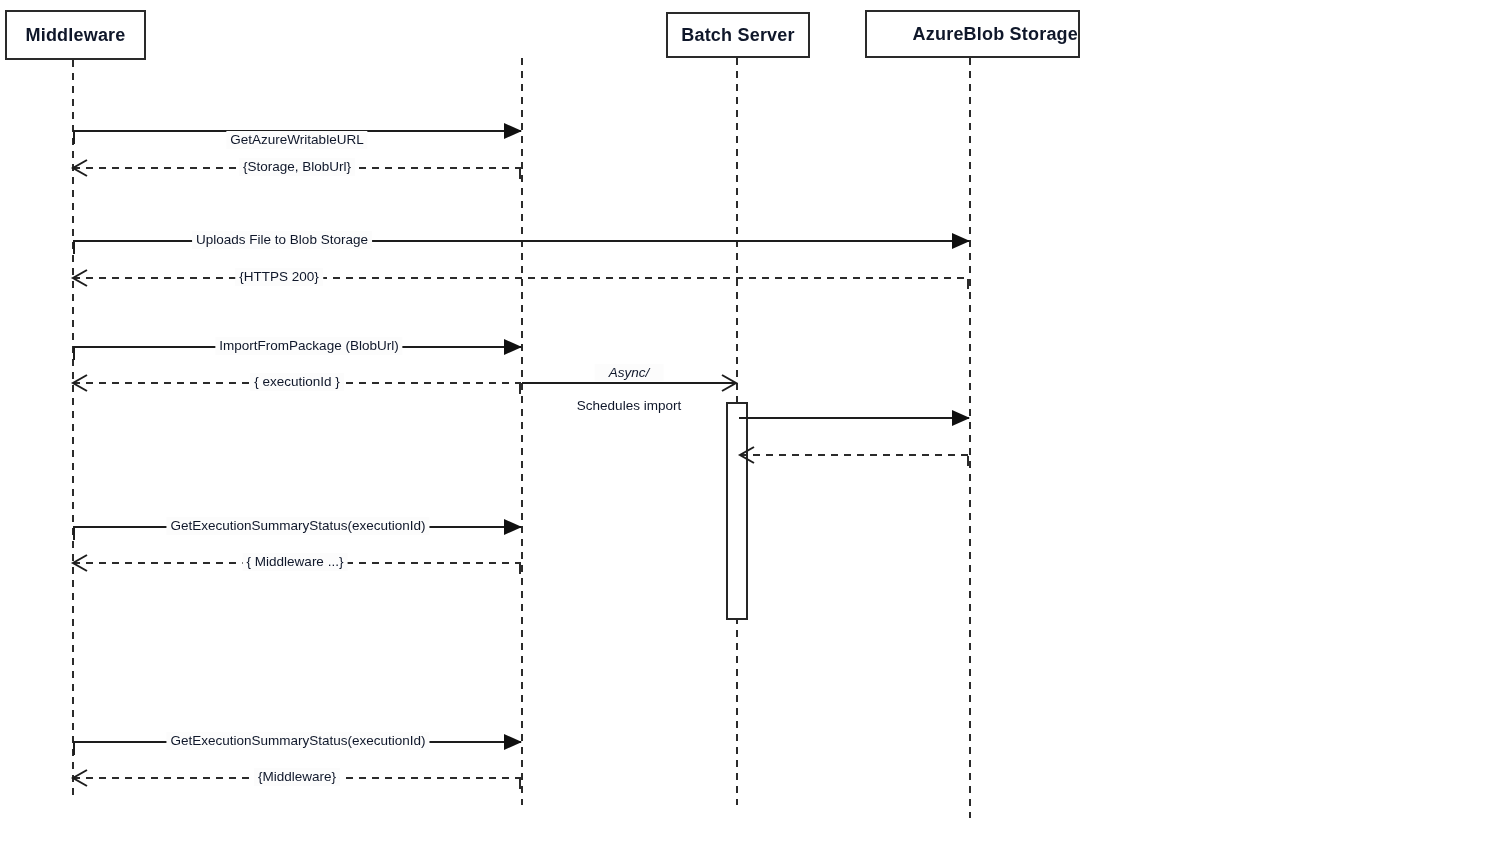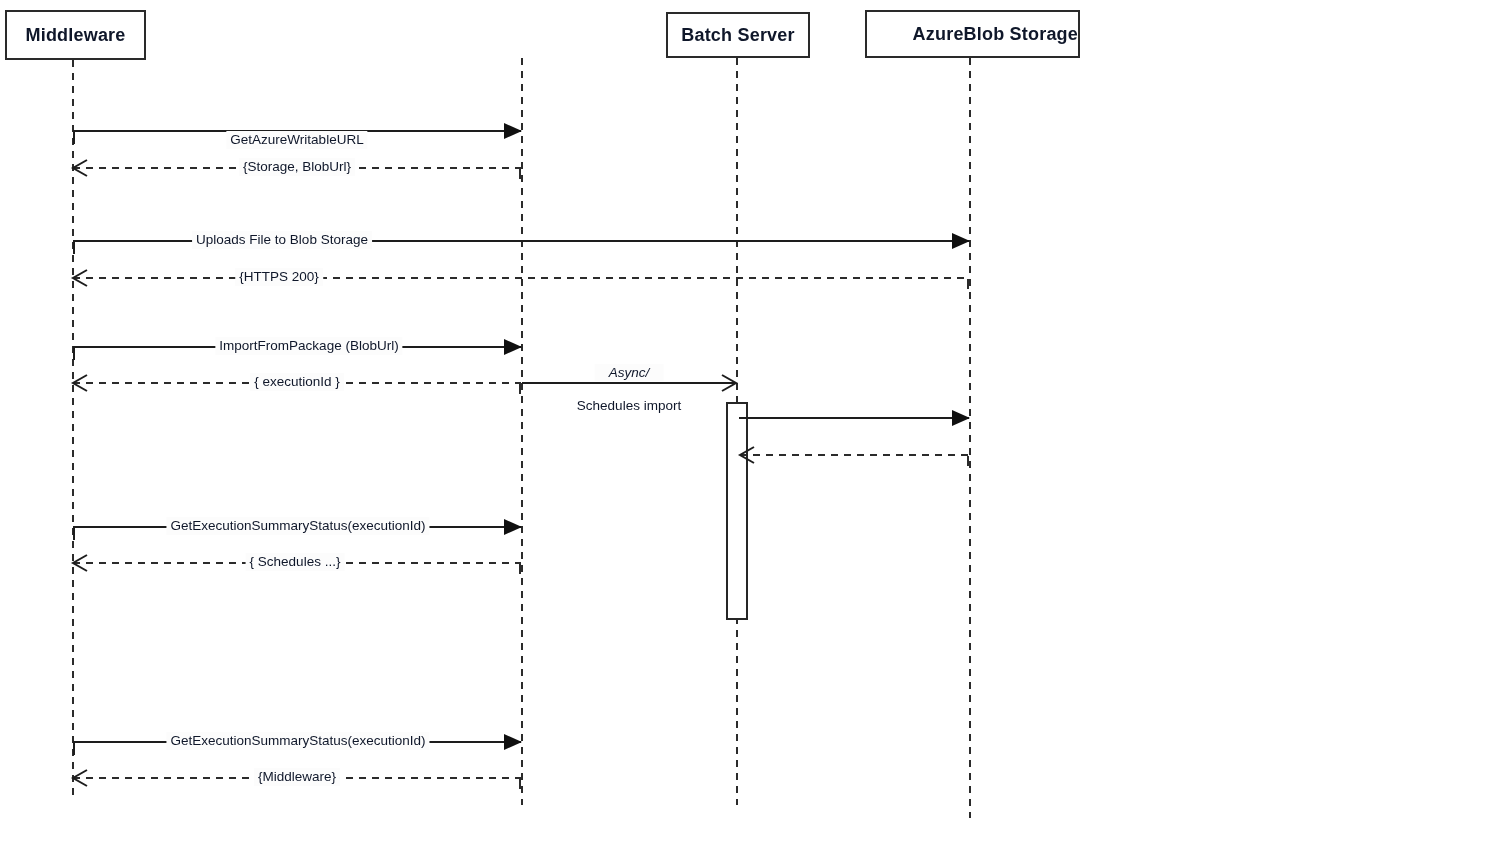--- a/index.html
+++ b/index.html
@@ -177,21 +177,21 @@
     <span class="head-filled"></span>
     <span class="lbl" style="left:225px;">GetExecutionSummaryStatus(executionId)</span>
   </div>
 
   <div class="msg" style="left:73px; top:562px; width:448px;">
     <span class="line-dashed"></span>
     <span class="hook-end"></span>
     <svg class="head-open-left" viewBox="0 0 20 20">
         <path d="M17 2 L3 10 L17 18" stroke="#1d1d1d" stroke-width="2" fill="none"></path>
       </svg>
-    <span class="lbl" style="left:222px;">{ Schedules ...}</span>
+    <span class="lbl" style="left:222px;">{ Middleware ...}</span>
   </div>
 
   <div class="msg" style="left:73px; top:741px; width:448px;">
     <span class="line-solid"></span>
     <span class="tick-start"></span>
     <span class="head-filled"></span>
     <span class="lbl" style="left:225px;">GetExecutionSummaryStatus(executionId)</span>
   </div>
 
   <div class="msg" style="left:73px; top:777px; width:448px;">

